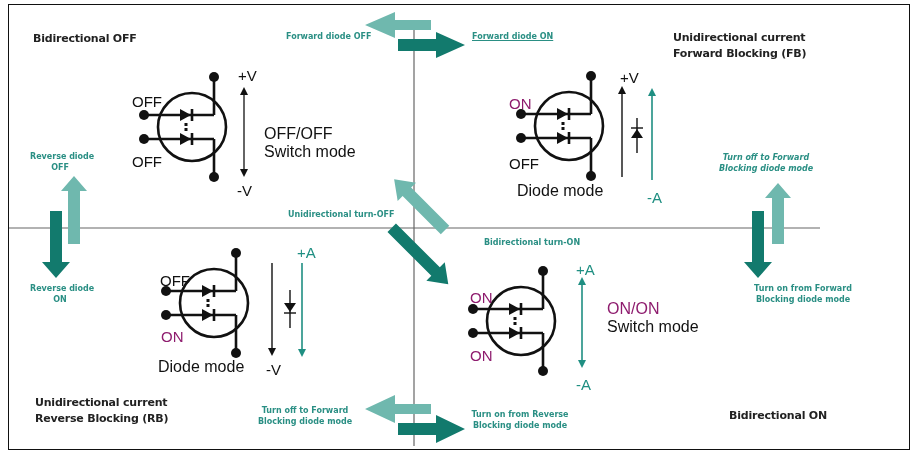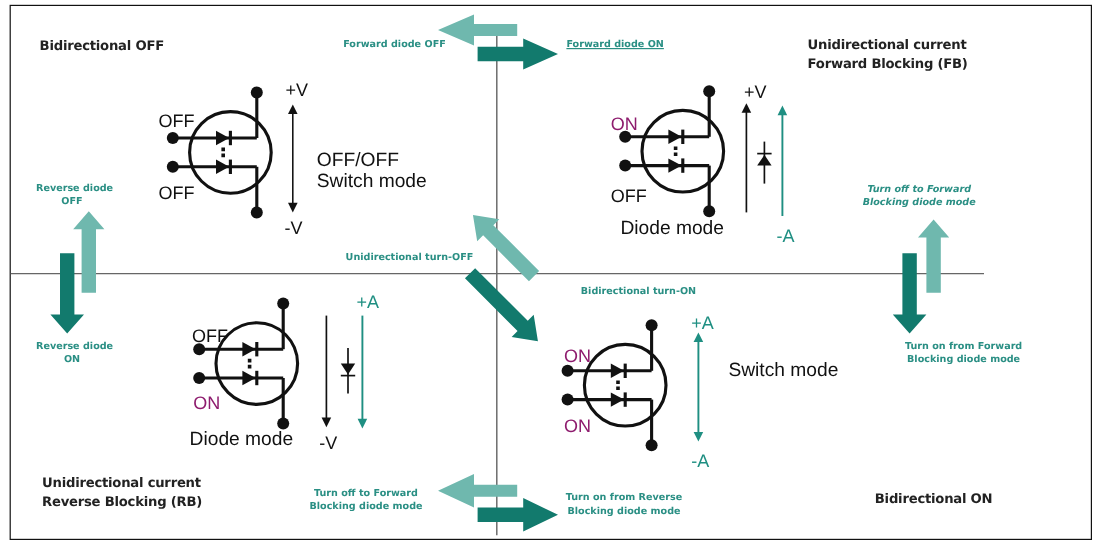--- a/index.html
+++ b/index.html
@@ -153,20 +153,21 @@
 <div class="sym on" style="left:161px;top:329px;">ON</div>
 <div class="sym teal" style="left:297px;top:245px;">+A</div>
 <div class="sym" style="left:266px;top:362px;">-V</div>
 <div class="mode" style="left:158px;top:358px;width:100px;">Diode mode</div>
 
 <div class="sym on" style="left:470px;top:290px;">ON</div>
 <div class="sym on" style="left:470px;top:348px;">ON</div>
 <div class="sym teal" style="left:576px;top:262px;">+A</div>
 <div class="sym teal" style="left:576px;top:377px;">-A</div>
 <div class="mode" style="left:607px;top:300px;width:110px;">
+  <div class="on">ON/ON</div>
   <div>Switch mode</div>
 </div>
 
 <div class="lbl" style="left:274px;top:31px;padding-left:12px;">Forward diode OFF</div>
 <div class="lbl" style="left:472px;top:31px;text-decoration:underline;">Forward diode ON</div>
 
 <div class="lbl" style="left:30px;top:151px;width:60px;">
   <div>Reverse diode</div>
   <div>OFF</div>
 </div>

